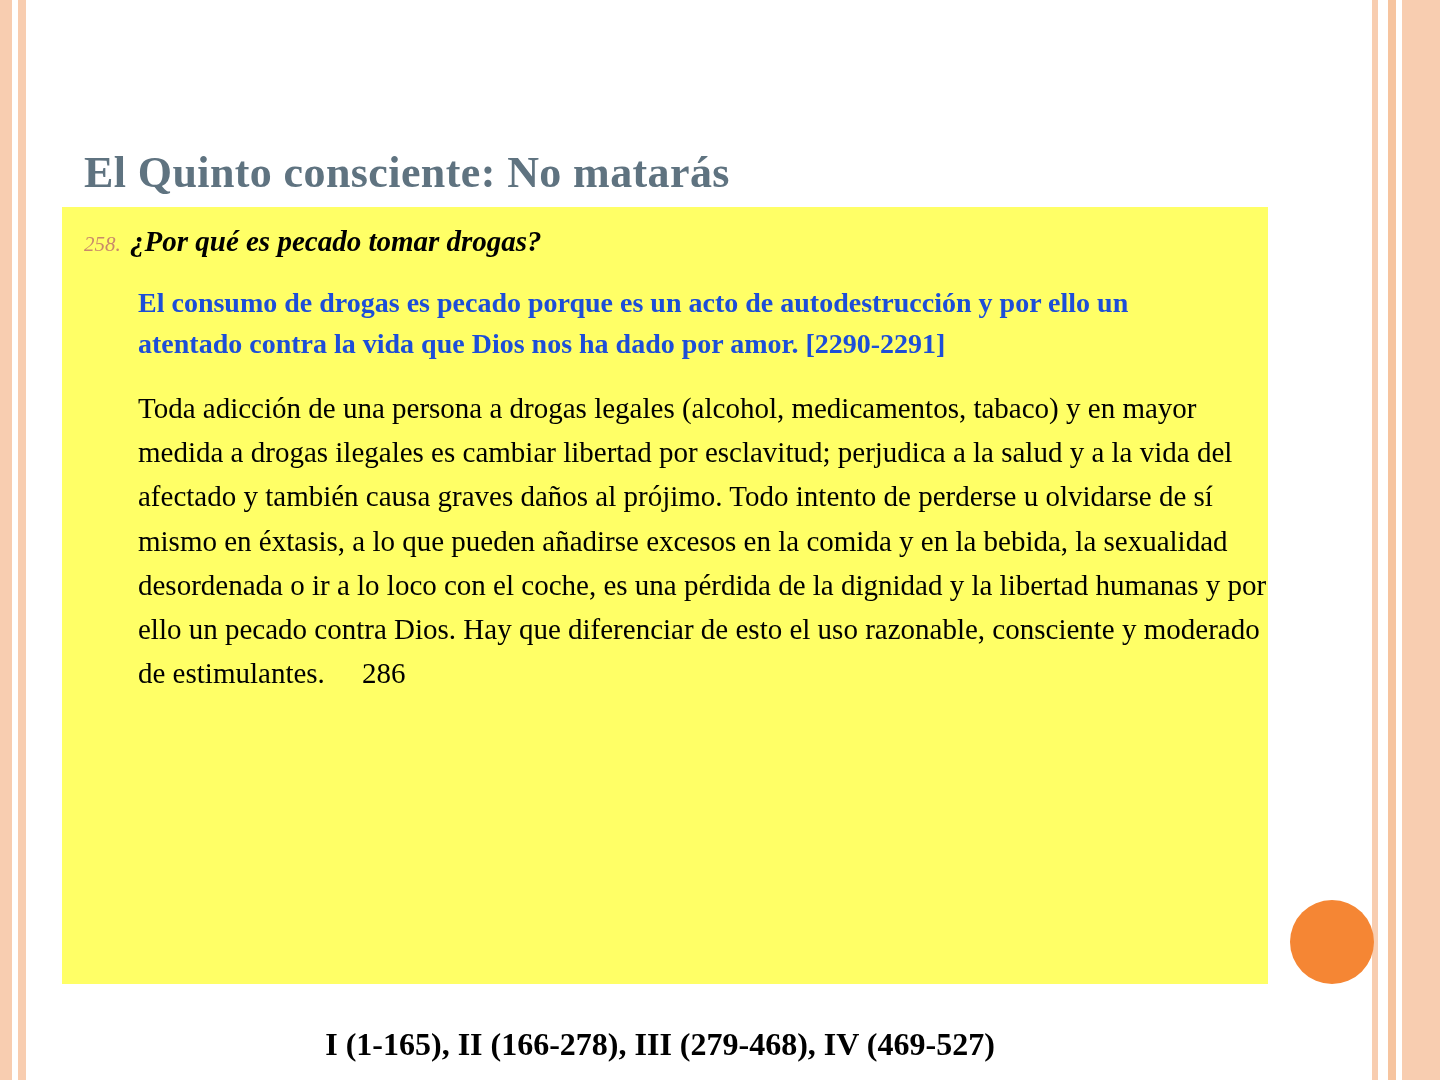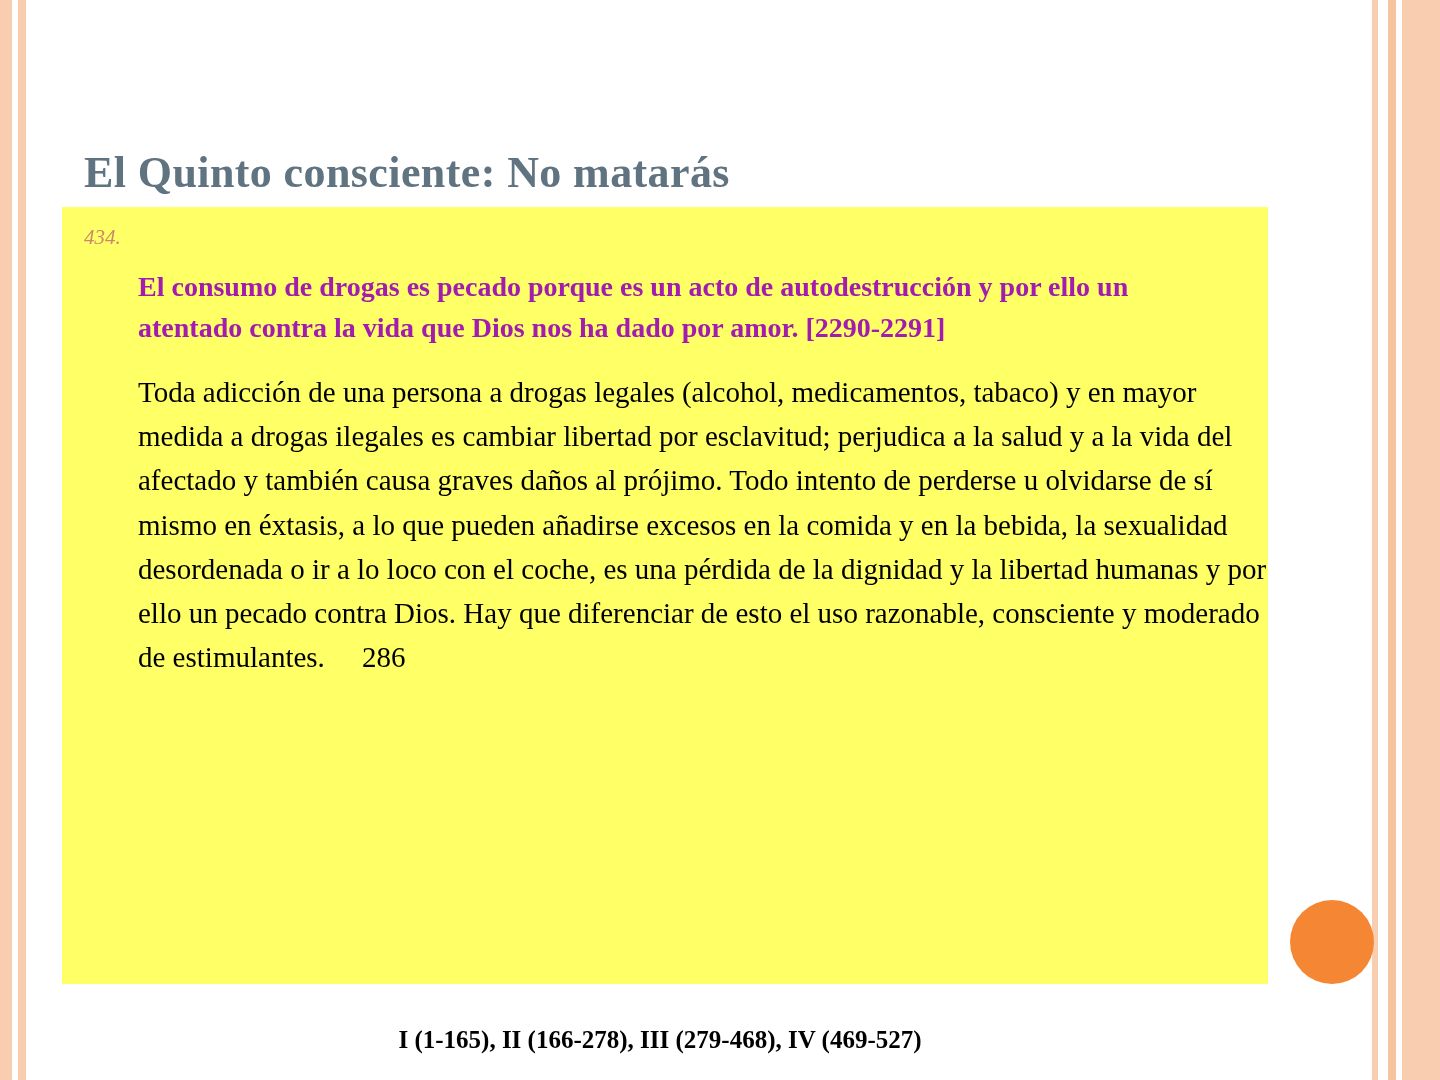--- a/index.html
+++ b/index.html
@@ -74,27 +74,27 @@
   }
   .qtext {
     font-family: "Liberation Serif", serif;
     font-size: 29px;
     font-style: italic;
     font-weight: bold;
     color: #000000;
   }
 
   .answer-bold {
-    margin: 16px 0 0 66px;
+    margin: 24px 0 0 66px;
     width: 1070px;
     font-family: "Liberation Serif", serif;
     font-size: 28px;
     font-weight: bold;
     line-height: 1.47;
-    color: #a21caf;
+    color: #1d4ed8;
   }
 
   .answer-body {
     margin: 22px 0 0 66px;
     width: 1140px;
     font-family: "Liberation Serif", serif;
     font-size: 29px;
     line-height: 1.52;
     color: #000000;
     text-align: left;
@@ -112,21 +112,21 @@
   }
 
   
   .footer {
     position: absolute;
     left: 0;
     top: 1026px;
     width: 1380px;
     text-align: center;
     font-family: "Liberation Serif", serif;
-    font-size: 25px;
+    font-size: 32px;
     font-weight: bold;
     color: #000000;
     padding-right: 60px;
     box-sizing: border-box;
   }
 </style>
 </head>
 <body>
 
 <div class="band band-left-1"></div>
@@ -136,21 +136,22 @@
 <div class="band band-right-1"></div>
 <div class="band band-right-2"></div>
 <div class="band band-right-3"></div>
 <div class="band band-right-4"></div>
 <div class="band band-right-5"></div>
 
 <h1 class="slide-title">El Quinto consciente: No matarás</h1>
 
 <div class="content-box">
   <div class="qline">
-    <span class="qnum">434.</span>
+    <span class="qnum">258.</span>
+    <span class="qtext">¿Por qué es pecado tomar drogas?</span>
   </div>
   <p class="answer-bold">El consumo de drogas es pecado porque es un acto de autodestrucción y por ello un atentado contra la vida que Dios nos ha dado por amor. [2290-2291]</p>
   <p class="answer-body">Toda adicción de una persona a drogas legales (alcohol, medicamentos, tabaco) y en mayor medida a drogas ilegales es cambiar libertad por esclavitud; perjudica a la salud y a la vida del afectado y también causa graves daños al prójimo. Todo intento de perderse u olvidarse de sí mismo en éxtasis, a lo que pueden añadirse excesos en la comida y en la bebida, la sexualidad desordenada o ir a lo loco con el coche, es una pérdida de la dignidad y la libertad humanas y por ello un pecado contra Dios. Hay que diferenciar de esto el uso razonable, consciente y moderado de estimulantes.  286</p>
 </div>
 
 <div class="orange-dot"></div>
 
 <div class="footer">I (1-165), II (166-278), III (279-468), IV (469-527)</div>
 
 </body></html>

